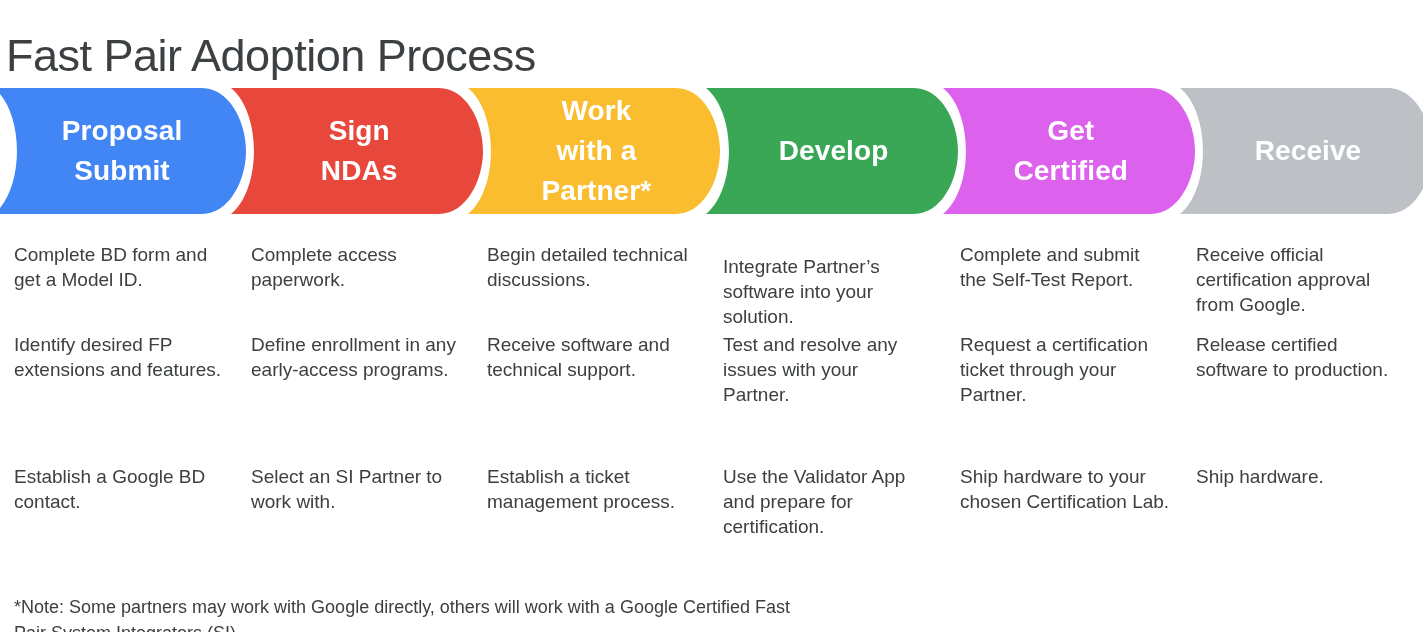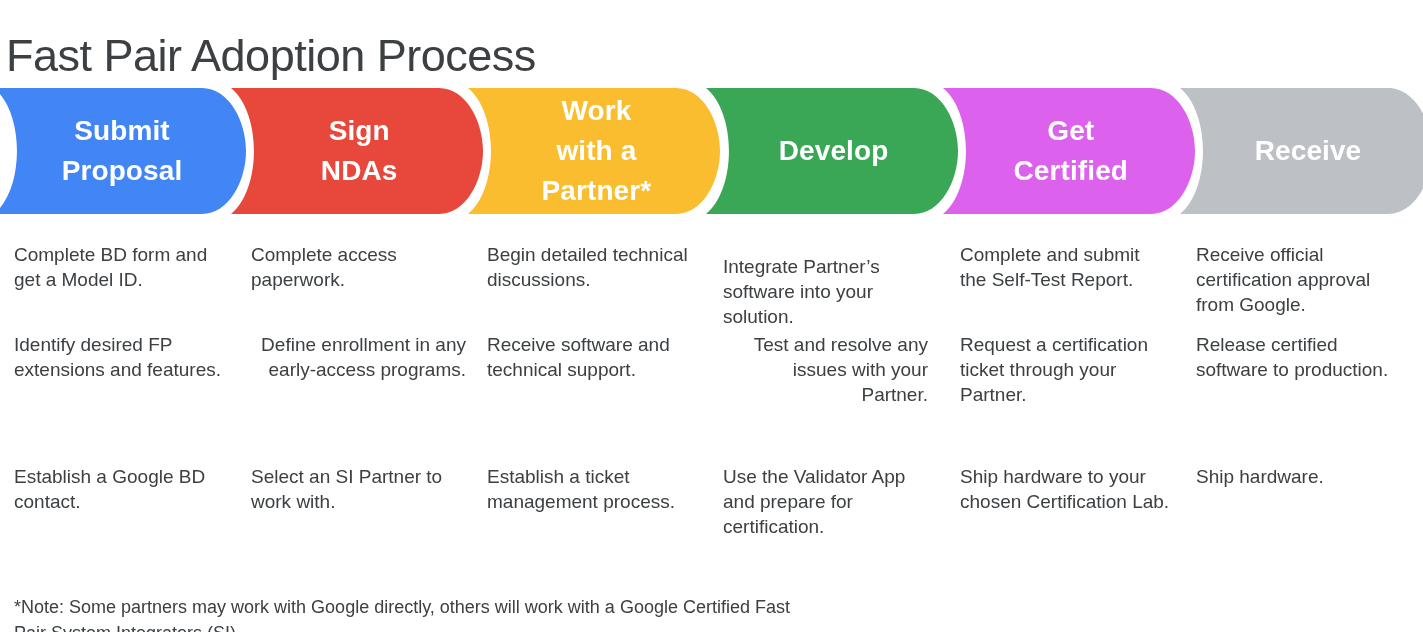--- a/index.html
+++ b/index.html
@@ -104,22 +104,22 @@
 <body>
 
 <h1 id="page-title">Fast Pair Adoption Process</h1>
 
 <div id="banner-strip">
     <div class="banner" style="left: -6px; width: 252px;">
       <svg width="252" height="126" viewBox="0 0 252 126">
         <path d="M 0 0 L 208 0 C 234.6 0 252 32.76 252 63 C 252 93.24 234.6 126 208 126 L 0 126 C 30.6 100.80000000000001 30.6 25.200000000000003 0 0 Z" fill="#4285F4"></path>
       </svg>
       <div class="banner-label" style="left: 30px; width: 196px;">
+        <span>Proposal</span>
         <span>Submit</span>
-        <span>Proposal</span>
       </div>
     </div>
     <div class="banner" style="left: 231.2px; width: 252px;">
       <svg width="252" height="126" viewBox="0 0 252 126">
         <path d="M 0 0 L 208 0 C 234.6 0 252 32.76 252 63 C 252 93.24 234.6 126 208 126 L 0 126 C 30.6 100.80000000000001 30.6 25.200000000000003 0 0 Z" fill="#E8473B"></path>
       </svg>
       <div class="banner-label" style="left: 30px; width: 196px;">
         <span>Sign</span>
         <span>NDAs</span>
       </div>
@@ -162,31 +162,31 @@
   </div>
 
 <div id="columns">
     <div class="column" style="left: 14px; width: 215px;">
       <div class="step-item row0" style="width: 215px;">Complete BD form and get a Model ID.</div>
       <div class="step-item row1" style="width: 215px;">Identify desired FP extensions and features.</div>
       <div class="step-item row2" style="width: 215px;">Establish a Google BD contact.</div>
     </div>
     <div class="column" style="left: 251px; width: 215px;">
       <div class="step-item row0" style="width: 215px;">Complete access paperwork.</div>
-      <div class="step-item row1" style="width: 215px; text-align: right;">Define enrollment in any early-access programs.</div>
+      <div class="step-item row1" style="width: 215px;">Define enrollment in any early-access programs.</div>
       <div class="step-item row2" style="width: 215px;">Select an SI Partner to work with.</div>
     </div>
     <div class="column" style="left: 487px; width: 215px;">
       <div class="step-item row0" style="width: 215px;">Begin detailed technical discussions.</div>
       <div class="step-item row1" style="width: 215px;">Receive software and technical support.</div>
       <div class="step-item row2" style="width: 215px;">Establish a ticket management process.</div>
     </div>
     <div class="column" style="left: 723px; width: 205px;">
       <div class="step-item row0" style="width: 205px; margin-top: 12px;">Integrate Partner’s software into your solution.</div>
-      <div class="step-item row1" style="width: 205px; text-align: right;">Test and resolve any issues with your Partner.</div>
+      <div class="step-item row1" style="width: 205px;">Test and resolve any issues with your Partner.</div>
       <div class="step-item row2" style="width: 205px;">Use the Validator App and prepare for certification.</div>
     </div>
     <div class="column" style="left: 960px; width: 210px;">
       <div class="step-item row0" style="width: 210px;">Complete and submit the Self-Test Report.</div>
       <div class="step-item row1" style="width: 210px;">Request a certification ticket through your Partner.</div>
       <div class="step-item row2" style="width: 210px;">Ship hardware to your chosen Certification Lab.</div>
     </div>
     <div class="column" style="left: 1196px; width: 200px;">
       <div class="step-item row0" style="width: 200px;">Receive official certification approval from Google.</div>
       <div class="step-item row1" style="width: 200px;">Release certified software to production.</div>

